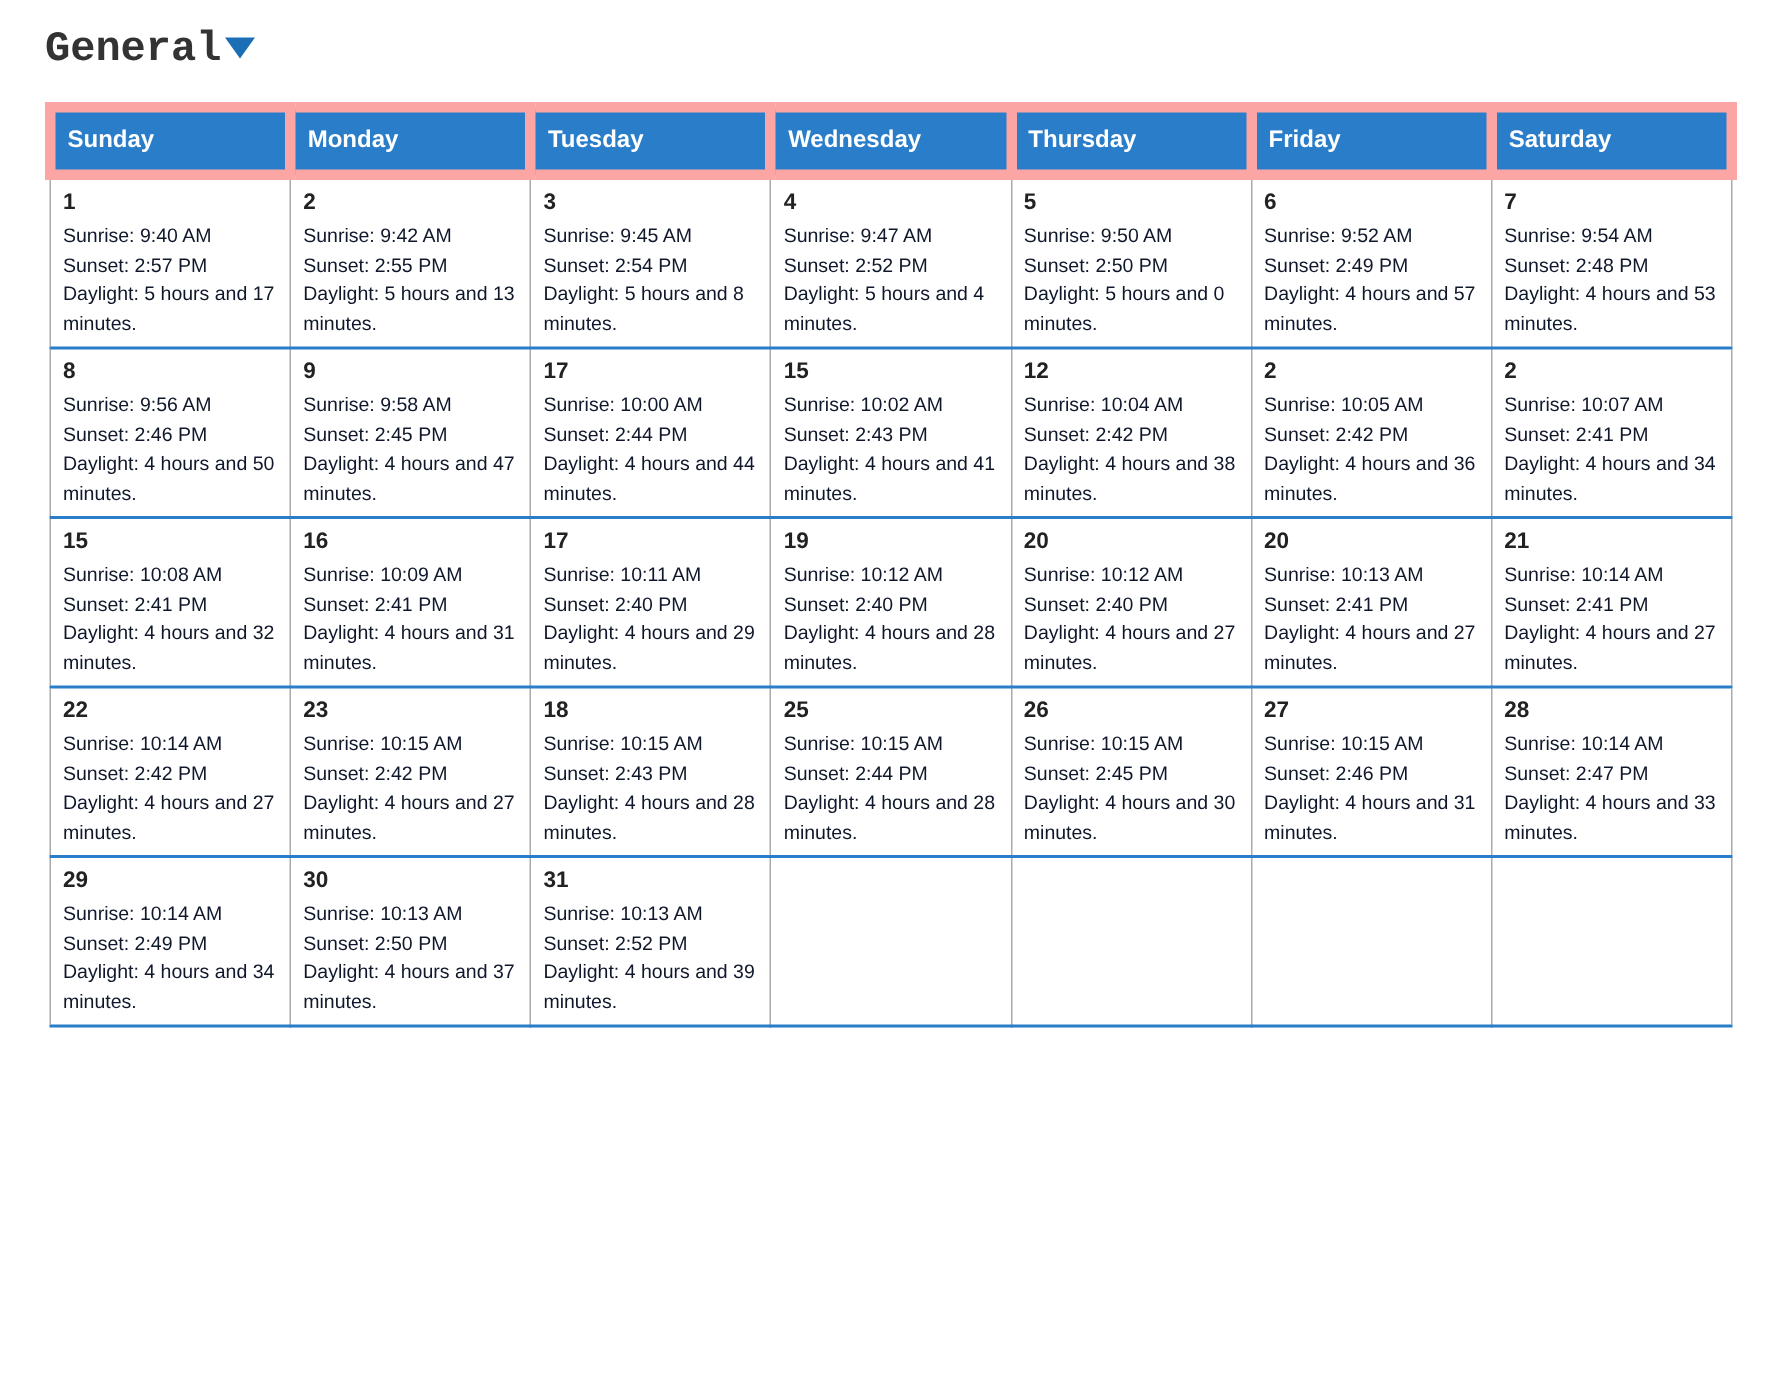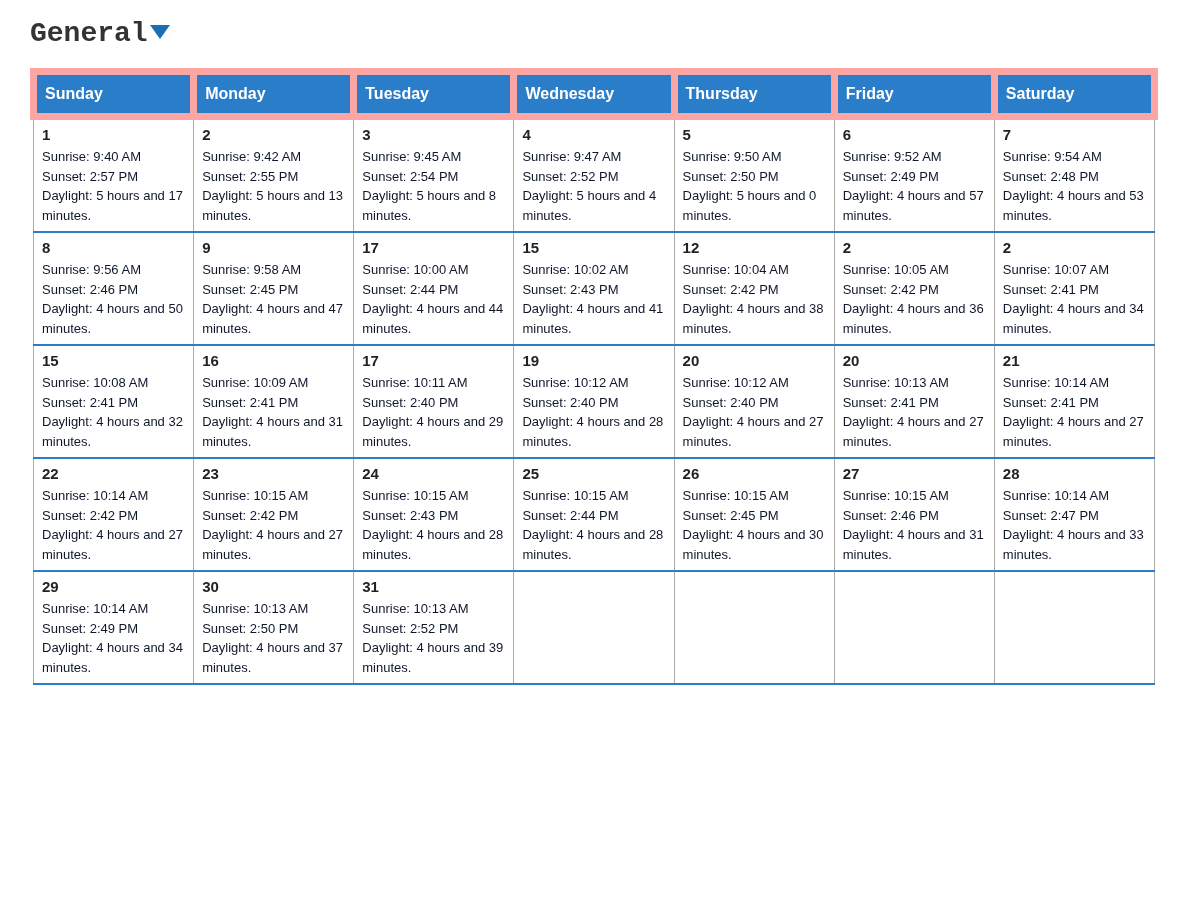--- a/index.html
+++ b/index.html
@@ -222,21 +222,21 @@
       <tr>
         <td>
           <div class="day-number">22</div>
         <div class="day-info">Sunrise: 10:14 AM<br>Sunset: 2:42 PM<br>Daylight: 4 hours and 27 minutes.</div>
         </td>
         <td>
           <div class="day-number">23</div>
         <div class="day-info">Sunrise: 10:15 AM<br>Sunset: 2:42 PM<br>Daylight: 4 hours and 27 minutes.</div>
         </td>
         <td>
-          <div class="day-number">24</div>
+          <div class="day-number">18</div>
         <div class="day-info">Sunrise: 10:15 AM<br>Sunset: 2:43 PM<br>Daylight: 4 hours and 28 minutes.</div>
         </td>
         <td>
           <div class="day-number">25</div>
         <div class="day-info">Sunrise: 10:15 AM<br>Sunset: 2:44 PM<br>Daylight: 4 hours and 28 minutes.</div>
         </td>
         <td>
           <div class="day-number">26</div>
         <div class="day-info">Sunrise: 10:15 AM<br>Sunset: 2:45 PM<br>Daylight: 4 hours and 30 minutes.</div>
         </td>

